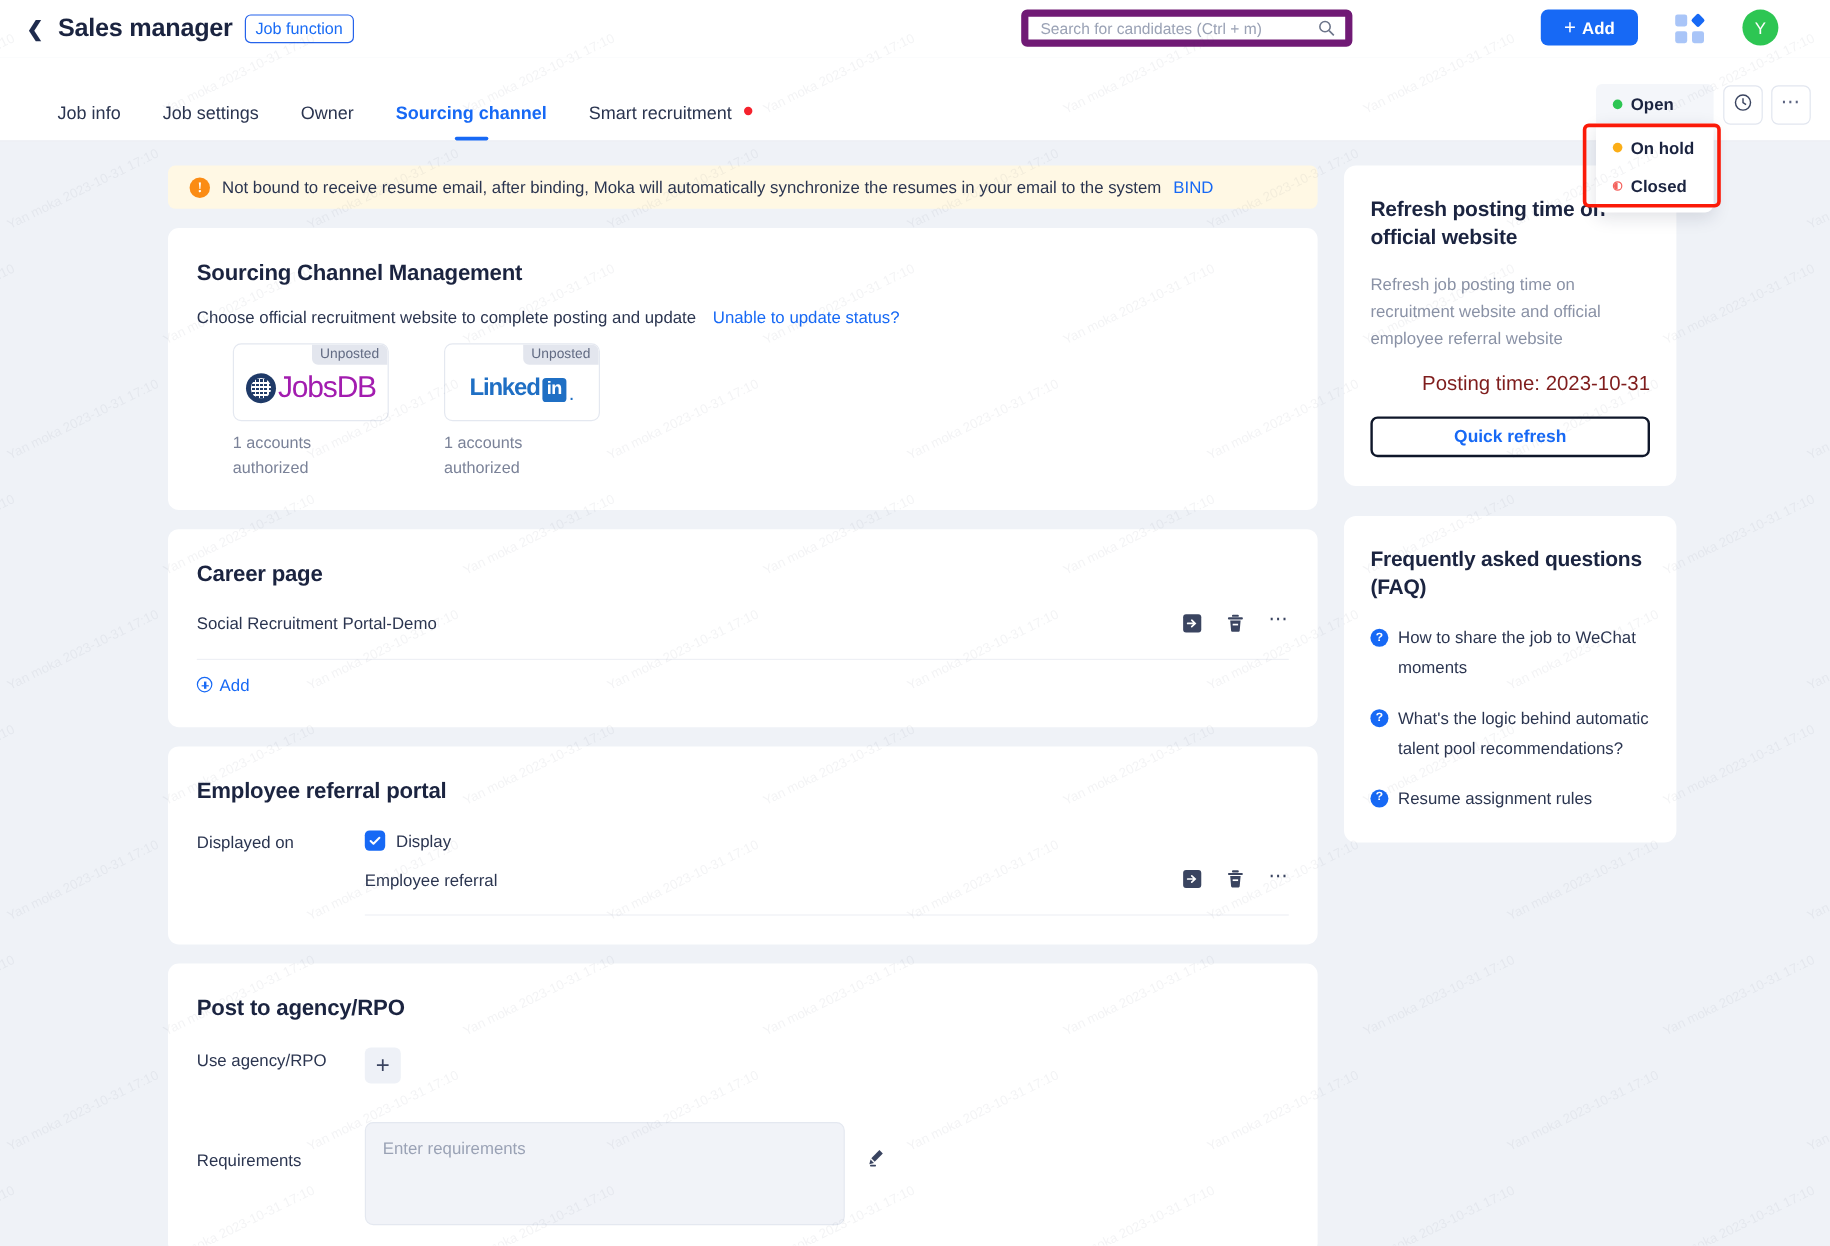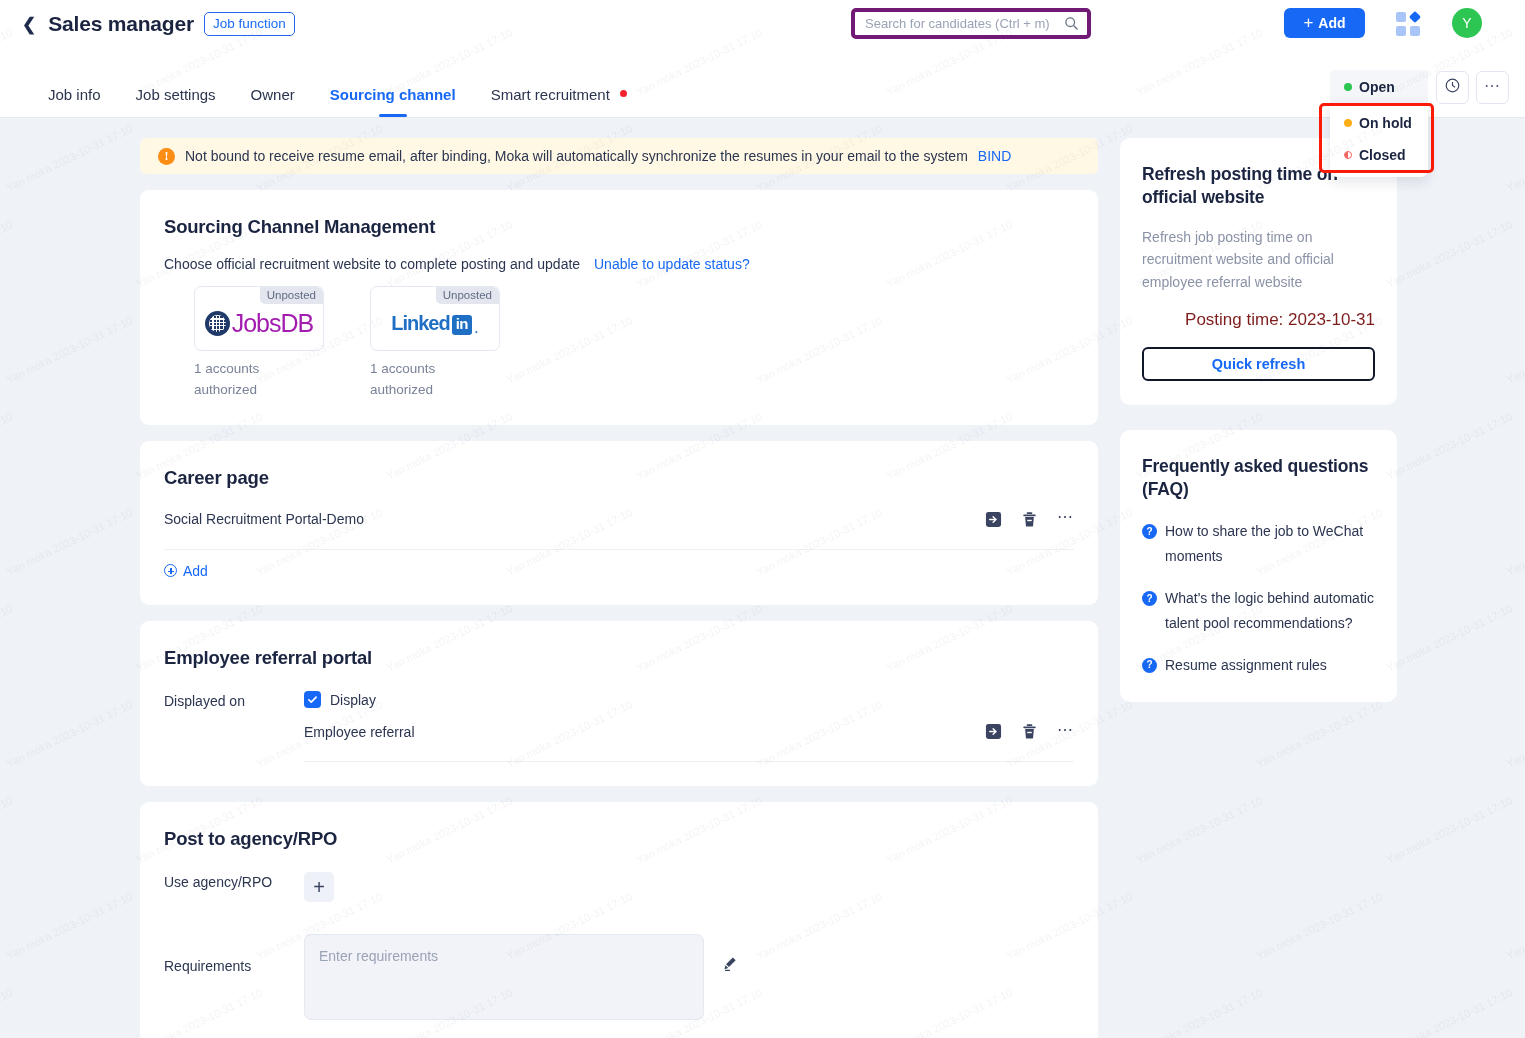--- a/index.html
+++ b/index.html
@@ -24,22 +24,22 @@
   .job-title {
     margin-left: 12px; font-size: 21px; font-weight: 700; color: #1b2440;
     letter-spacing: -0.2px;
   }
   .job-func-badge {
     margin-left: 10px; border: 1px solid #2563eb; color: #1a6cf5;
     border-radius: 5px; padding: 3px 8px 4px; font-size: 13.5px;
     background: #fff; cursor: pointer; white-space: nowrap;
   }
   .search-wrap {
-    position: absolute; left: 851px; top: 8px; width: 240px; height: 31px;
-    border: 4px solid #701a75; border-radius: 5px; background: #fff;
+    position: absolute; left: 851px; top: 8px; width: 276px; height: 31px;
+    border: 6px solid #701a75; border-radius: 5px; background: #fff;
     display: flex; align-items: center; padding: 0 8px 0 10px;
   }
   .search-wrap input {
     border: 0; outline: 0; flex: 1; font-size: 13px; color: #2b3550;
     font-family: "Liberation Sans", sans-serif; background: transparent;
   }
   .search-wrap input::placeholder { color: #9aa2b5; }
   .search-icon { width: 15px; height: 15px; flex: 0 0 15px; color: #6b7489; }
   .add-btn {
     position: absolute; left: 1284px; top: 8px; width: 81px; height: 30px;

